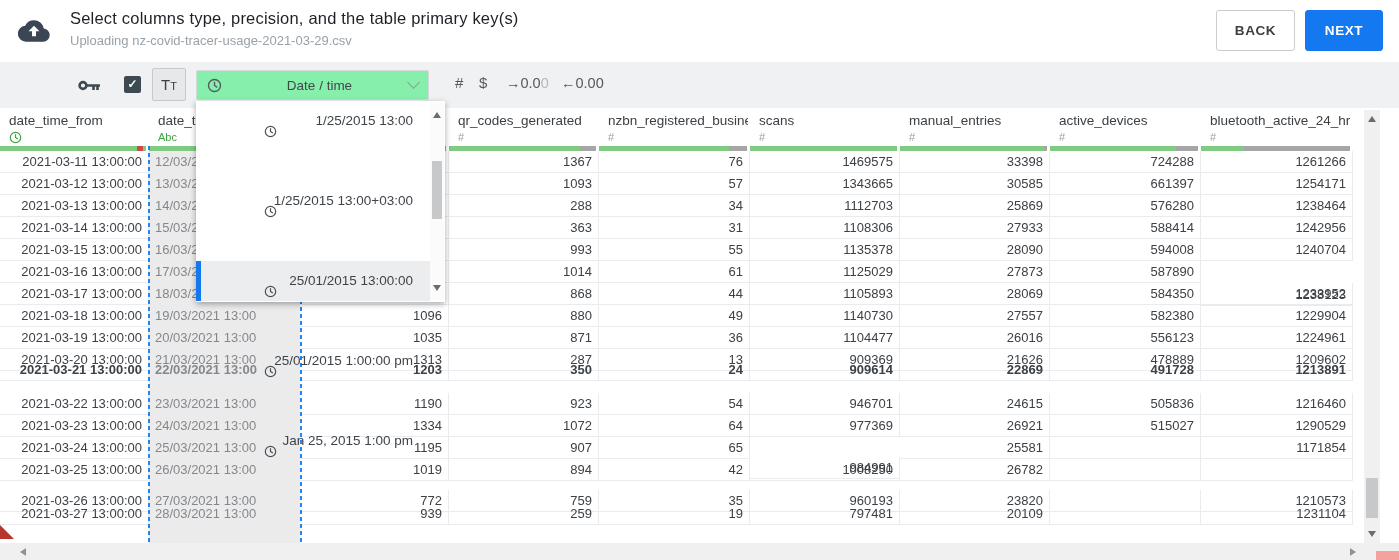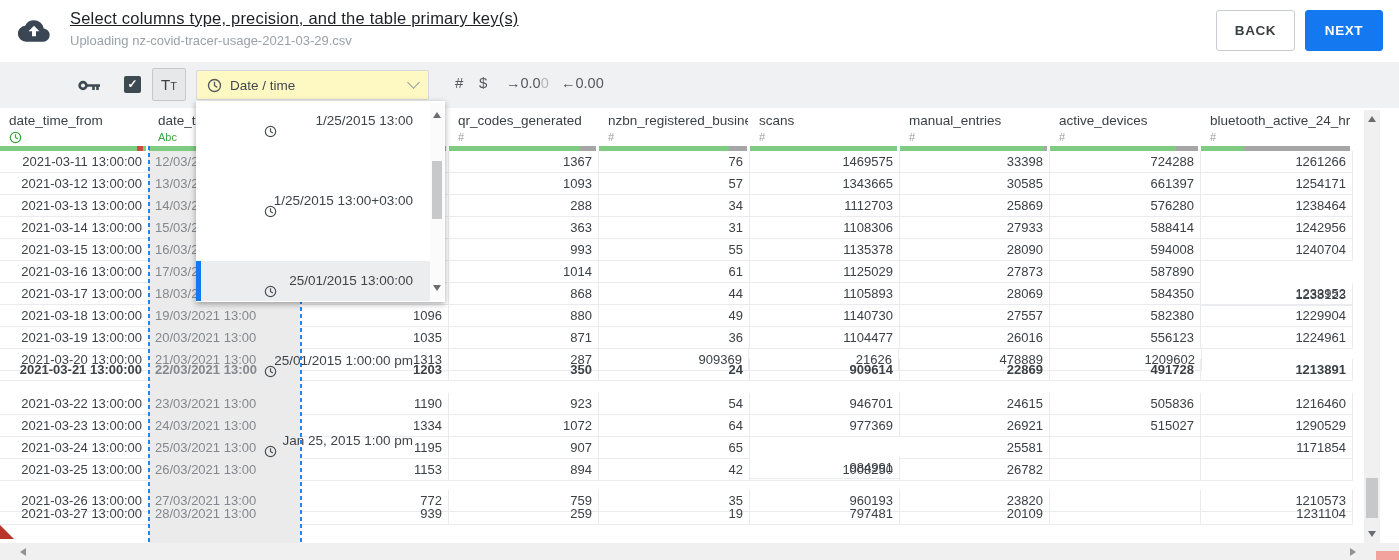--- a/index.html
+++ b/index.html
@@ -3,37 +3,37 @@
 <meta charset="utf-8">
 <style>
   * { margin:0; padding:0; box-sizing:border-box; }
   body { font-family:"Liberation Sans", sans-serif; background:#fff; }
   .app { position:relative; width:1399px; height:560px; overflow:hidden; background:#fff; }
 
   
   .hdr { position:absolute; left:0; top:0; width:1399px; height:62px; background:#fff; }
   .cloud { position:absolute; left:18px; top:15px; width:32px; height:32px; }
   .titles { position:absolute; left:70px; top:9px; }
-  .title { font-size:16.5px; color:#1d2126; letter-spacing:.2px;text-decoration:underline; }
+  .title { font-size:16.5px; color:#1d2126; letter-spacing:.2px; }
   .subtitle { margin-top:5px; font-size:13px; color:#99a1a8; }
   .btn { position:absolute; top:10px; height:41px; border-radius:3px; font-size:13.5px; font-weight:bold;
          letter-spacing:.6px; cursor:pointer; font-family:"Liberation Sans", sans-serif; }
   .btn-back { left:1216px; width:79px; background:#fff; border:1px solid #c9ccd0; color:#3c4043; }
   .btn-next { left:1305px; width:78px; background:#1478f0; border:1px solid #1478f0; color:#fff; }
 
   
   .toolbar { position:absolute; left:0; top:62px; width:1399px; height:46px; background:#f0f1f2; }
   .tb-key { position:absolute; left:78px; top:17px; }
   .tb-check { position:absolute; left:124px; top:14px; width:17px; height:17px; background:#3e4a52;
               border-radius:2px; color:#fff; font-size:12px; font-weight:bold; text-align:center; line-height:17px; }
   .tb-tt { position:absolute; left:152px; top:6px; width:34px; height:33px; background:#e6e8ea;
            border:1px solid #c6c9cc; border-radius:2px; text-align:center; color:#3c4043; line-height:31px; }
   .tb-tt .big { font-size:15px; } .tb-tt .small { font-size:11px; }
-  .tb-select { position:absolute; left:196px; top:8px; width:233px; height:30px; background:#fef9c3;
-               border:1px solid #d6d9db; border-radius:2px; display:flex; align-items:center; padding:0 10px; }
+  .tb-select { position:absolute; left:196px; top:8px; width:233px; height:30px; background:#86efac;
+               border:1px solid #d6d9db; border-radius:2px; display:flex; align-items:center; padding:0 10px;text-align:center; }
   .tb-select .lbl { margin-left:8px; font-size:13.5px; color:#41474d; flex:1; }
   .chev { width:9px; height:9px; border-right:1.8px solid #8f959b; border-bottom:1.8px solid #8f959b;
           transform:rotate(45deg); margin-top:-5px; }
   .tb-ico { position:absolute; top:12px; font-size:15px; color:#55595e; }
   .tb-prec { position:absolute; top:13px; font-size:14.5px; color:#55595e; }
   .tb-prec .lt { color:#b5b8bb; }
 
   
   .tbl { position:absolute; left:0; top:108px; width:1399px; height:435px; background:#fff; }
   .colhead { position:absolute; top:0; height:38px; cursor:pointer; }
@@ -289,20 +289,21 @@
         <div class="cell r" style="width: 150px;">1104477</div>
         <div class="cell r" style="width: 150px;">26016</div>
         <div class="cell r" style="width: 151px;">556123</div>
         <div class="cell r" style="width: 152px;">1224961</div>
       </div>
       <div class="row" style="top: 241px;">
         <div class="cell r" style="width: 149px;">2021-03-20 13:00:00</div>
         <div class="cell l selcol" style="width: 151px;">21/03/2021 13:00</div>
         <div class="cell r" style="width: 149px;">1313</div>
         <div class="cell r" style="width: 150px;">287</div>
+        <div class="cell r" style="width: 151px;">13</div>
         <div class="cell r" style="width: 150px;">909369</div>
         <div class="cell r" style="width: 150px;">21626</div>
         <div class="cell r" style="width: 151px;">478889</div>
         <div class="cell r" style="width: 152px;">1209602</div>
       </div>
       <div class="row" style="top: 251px; font-weight: bold;">
         <div class="cell r" style="width: 149px;">2021-03-21 13:00:00</div>
         <div class="cell l selcol" style="width: 151px;">22/03/2021 13:00</div>
         <div class="cell r" style="width: 149px;">1203</div>
         <div class="cell r" style="width: 150px;">350</div>
@@ -341,21 +342,21 @@
         <div class="cell r" style="width: 150px;">907</div>
         <div class="cell r" style="width: 151px;">65</div>
         <div class="cell r" style="width: 150px; margin-top: 20px;">984991</div>
         <div class="cell r" style="width: 150px;">25581</div>
         <div class="cell r" style="width: 151px;"></div>
         <div class="cell r" style="width: 152px;">1171854</div>
       </div>
       <div class="row" style="top: 351px;">
         <div class="cell r" style="width: 149px;">2021-03-25 13:00:00</div>
         <div class="cell l selcol" style="width: 151px;">26/03/2021 13:00</div>
-        <div class="cell r" style="width: 149px;">1153</div>
+        <div class="cell r" style="width: 149px;">1019</div>
         <div class="cell r" style="width: 150px;">894</div>
         <div class="cell r" style="width: 151px;">42</div>
         <div class="cell r" style="width: 150px;">1008250</div>
         <div class="cell r" style="width: 150px;">26782</div>
         <div class="cell r" style="width: 151px;"></div>
         <div class="cell r" style="width: 152px;"></div>
       </div>
       <div class="row" style="top: 382px;">
         <div class="cell r" style="width: 149px;">2021-03-26 13:00:00</div>
         <div class="cell l selcol" style="width: 151px;">27/03/2021 13:00</div>

